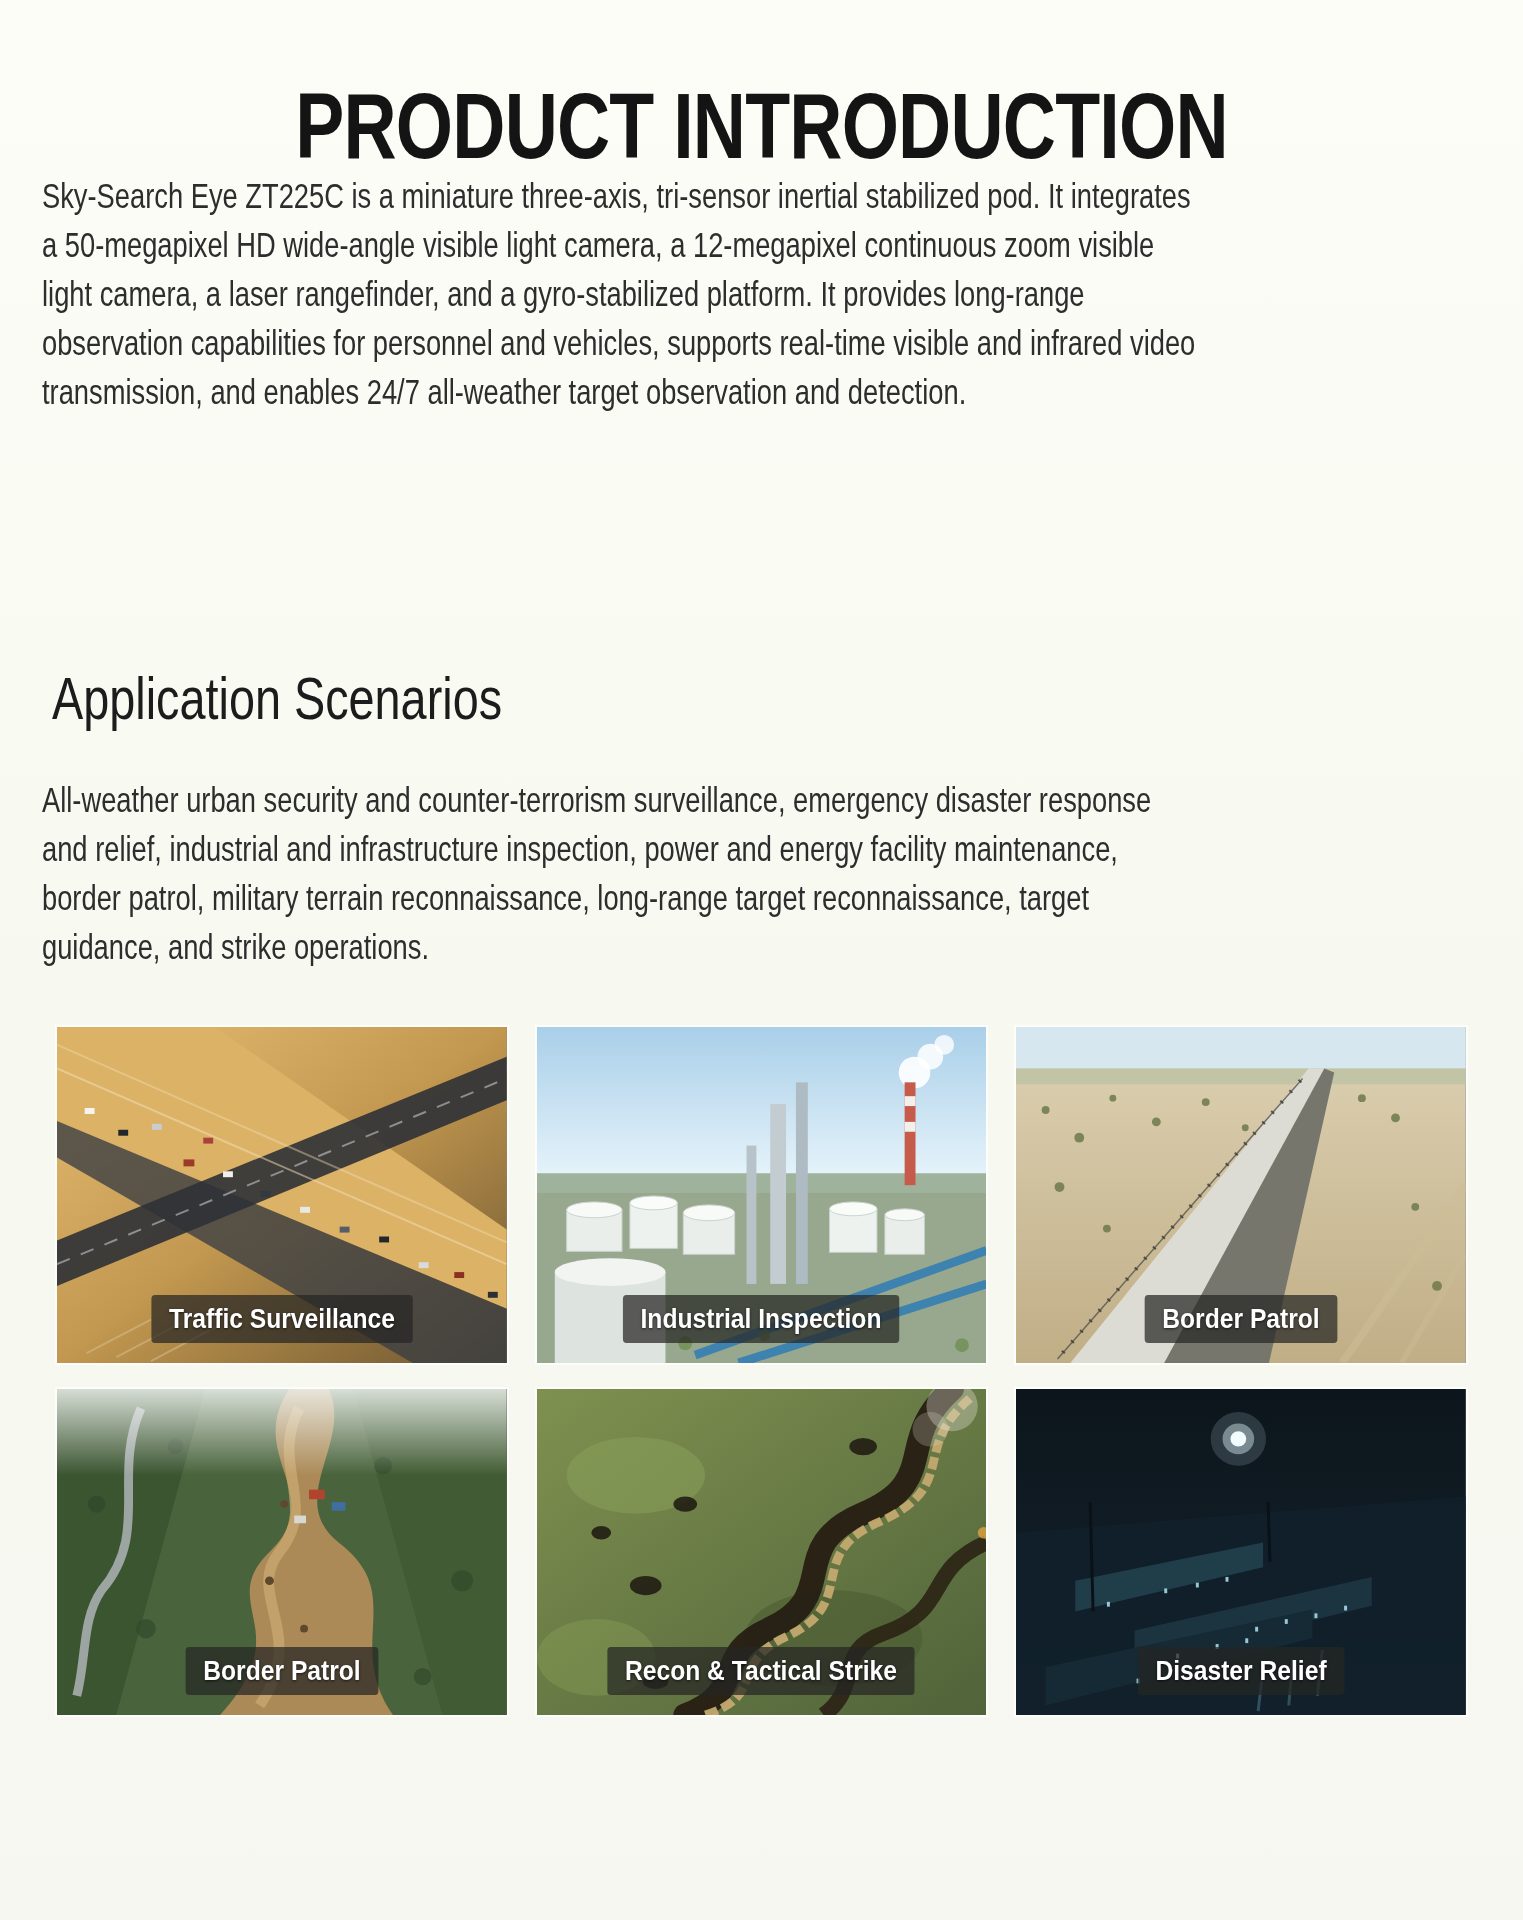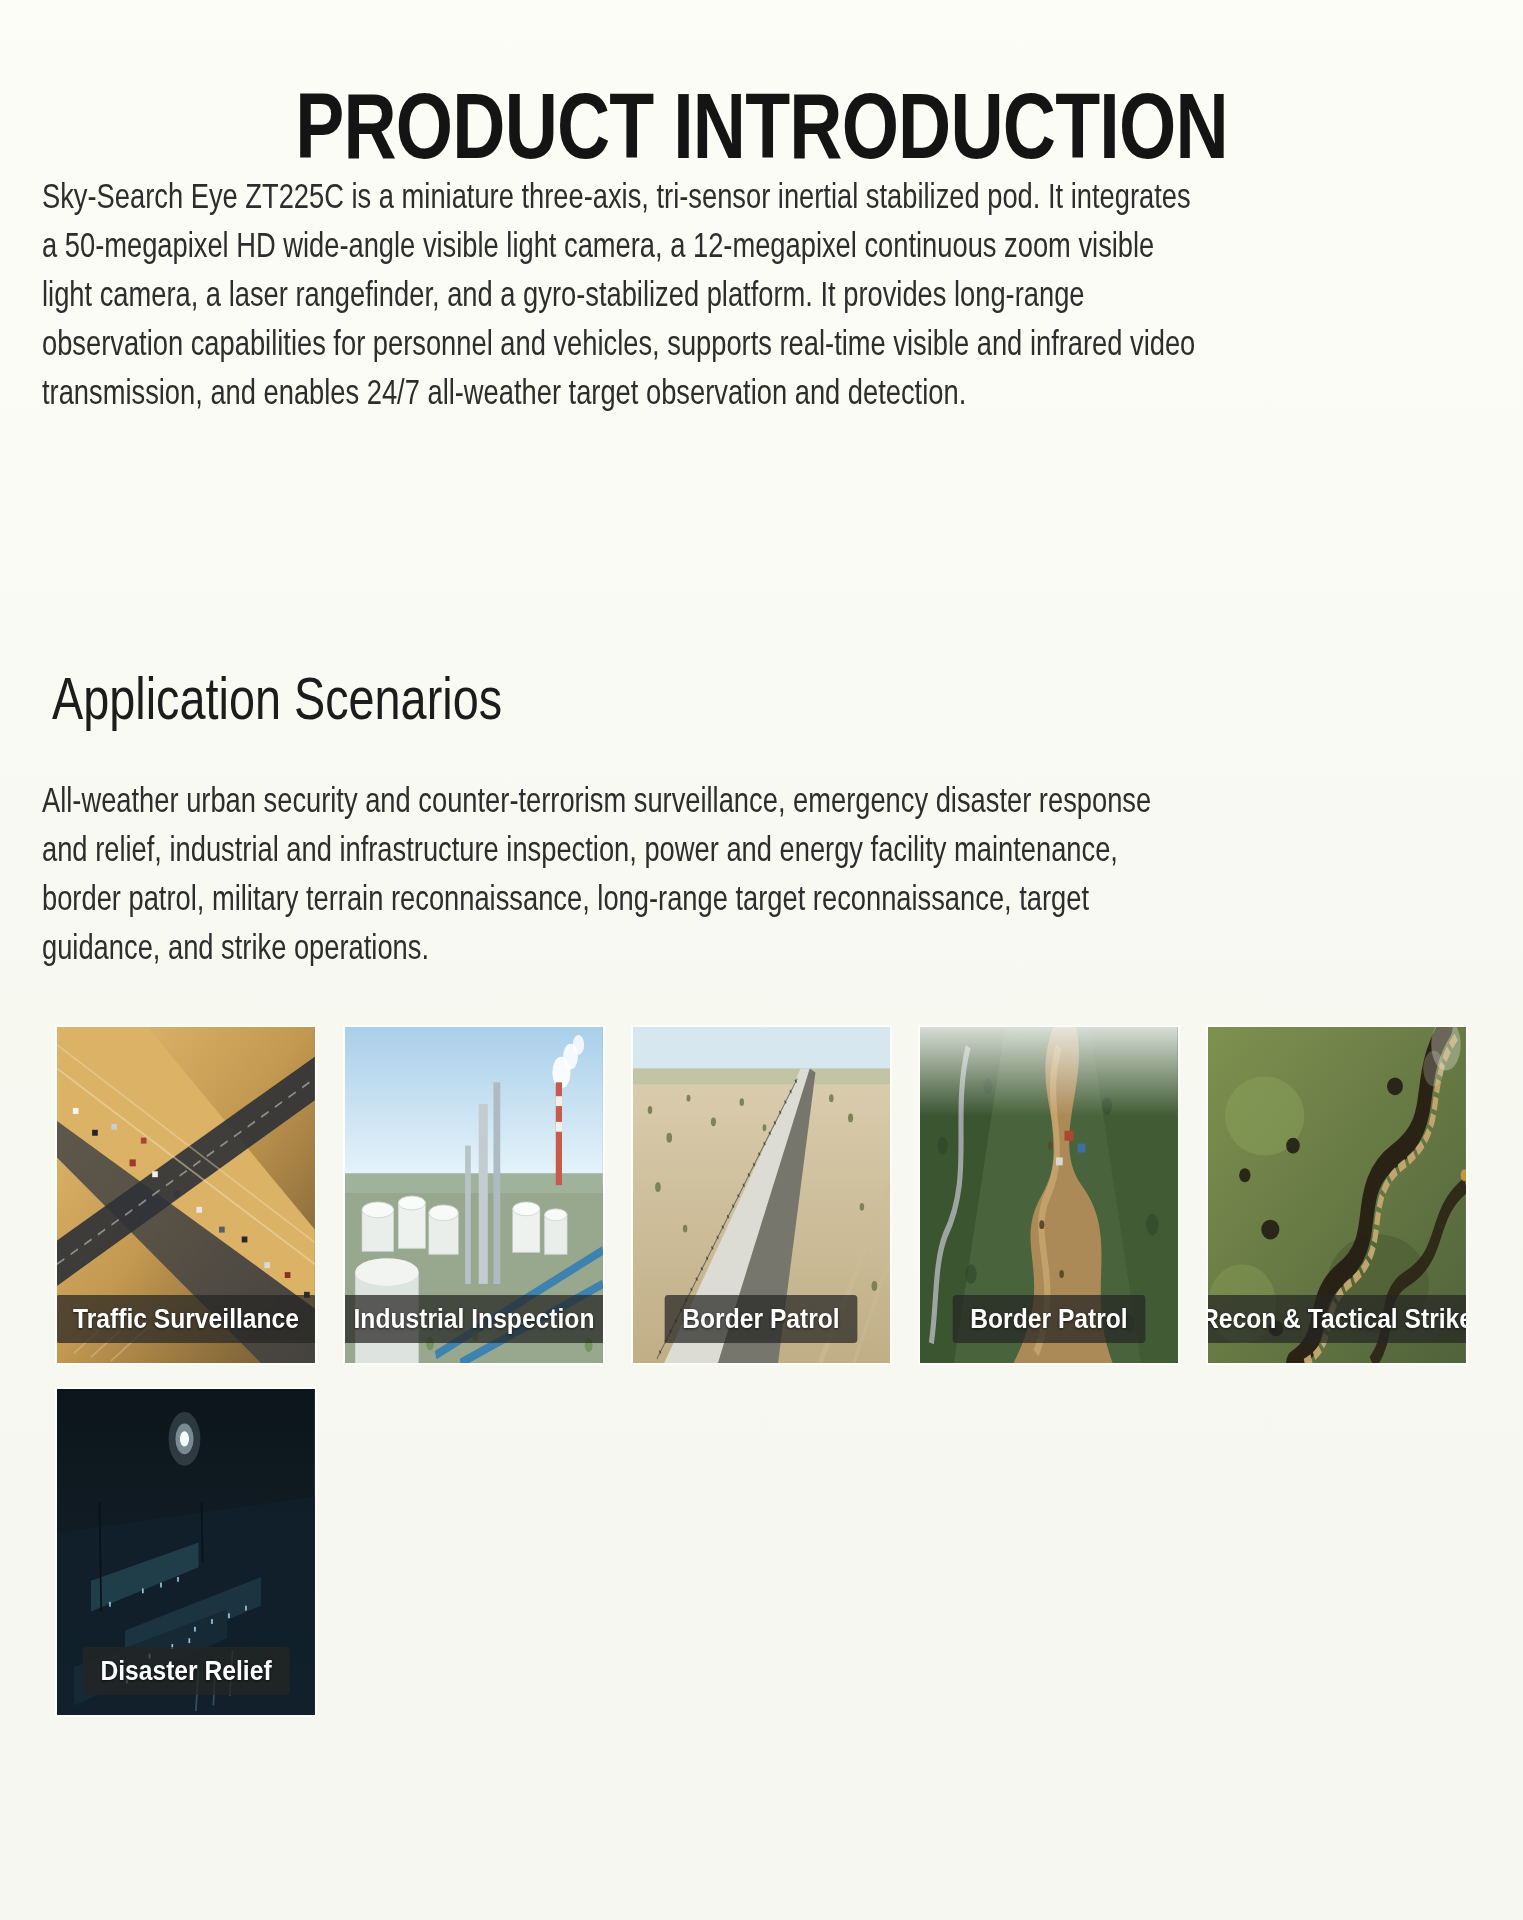--- a/index.html
+++ b/index.html
@@ -45,21 +45,21 @@
     color: #1c1c1c;
     transform: scaleX(0.78);
     transform-origin: 0 0;
     white-space: nowrap;
   }
   .gallery {
     position: absolute;
     top: 1025px; left: 55px;
     width: 1413px;
     display: grid;
-    grid-template-columns: repeat(5, 1fr);
+    grid-template-columns: repeat(3, 1fr);
     grid-template-rows: 340px 330px;
     column-gap: 26px;
     row-gap: 22px;
   }
   .shot {
     position: relative;
     overflow: hidden;
     border: 2px solid #fdfefb;
     background: #888;
   }

